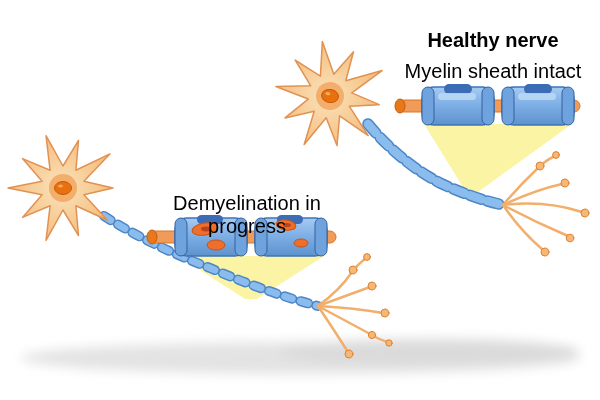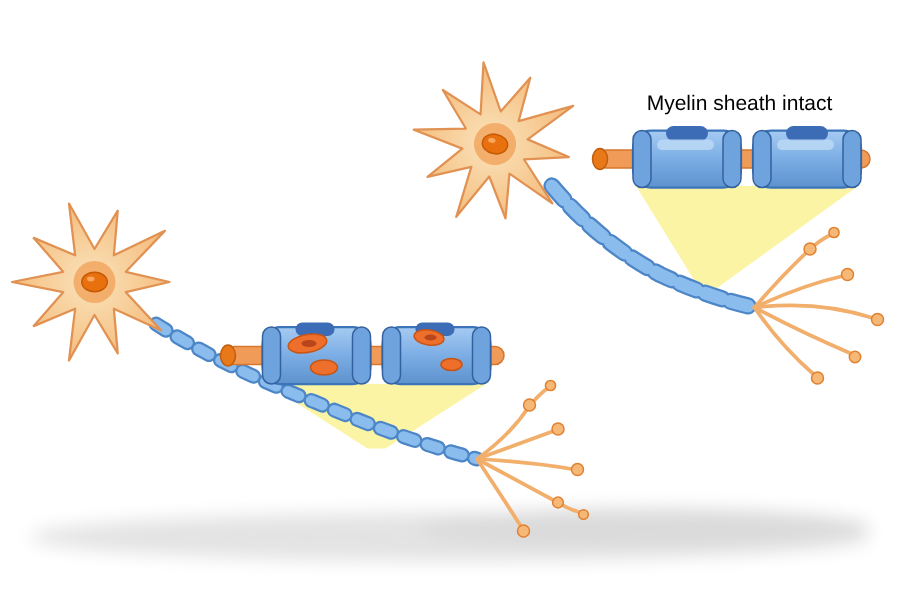--- a/index.html
+++ b/index.html
@@ -4,21 +4,21 @@
 <style>
   html,body { margin:0; padding:0; background:#fff; }
   .stage {
     position:relative; width:600px; height:400px;
     background:#ffffff; overflow:hidden;
     font-family:"Liberation Sans", sans-serif;
   }
   .stage svg { position:absolute; left:0; top:0; }
   .label { position:absolute; color:#000; text-align:center; }
   .title { font-weight:bold; font-size:20px; line-height:1.22; white-space:pre-line; }
-  .sub   { font-size:14px; font-weight:400;text-align:center; }
+  .sub   { font-size:20px; font-weight:400;text-align:center; }
   #ms-title      { left:28px;  top:62px;  width:212px; }
   #ms-sub        { left:132px; top:192px; width:230px; }
   #healthy-title { left:398px; top:28px;  width:190px; }
   #healthy-sub   { left:398px; top:60px;  width:190px; }
 </style>
 </head>
 <body>
 
 <div class="stage">
 
@@ -141,15 +141,17 @@
     <rect x="438" y="93" width="38" height="7" rx="3.5" fill="#B9D7F5" opacity="0.9"></rect>
 
     <rect x="502" y="87" width="72" height="38" rx="12" fill="url(#cylGrad)" stroke="#3C74B8" stroke-width="1.5"></rect>
     <rect x="502" y="87" width="12" height="38" rx="6" fill="#6FA3DE" stroke="#34619F" stroke-width="1"></rect>
     <rect x="562" y="87" width="12" height="38" rx="6" fill="#6FA3DE" stroke="#34619F" stroke-width="1"></rect>
     <rect x="524" y="84" width="28" height="10" rx="5" fill="#3D6CB6"></rect>
     <rect x="518" y="93" width="38" height="7" rx="3.5" fill="#B9D7F5" opacity="0.9"></rect>
   </g>
 </svg>
 
+<div id="ms-sub" class="label sub">Demyelination in progress</div>
+<div id="healthy-title" class="label title">Healthy nerve</div>
 <div id="healthy-sub" class="label sub">Myelin sheath intact</div>
 
 </div>
 
 </body></html>

